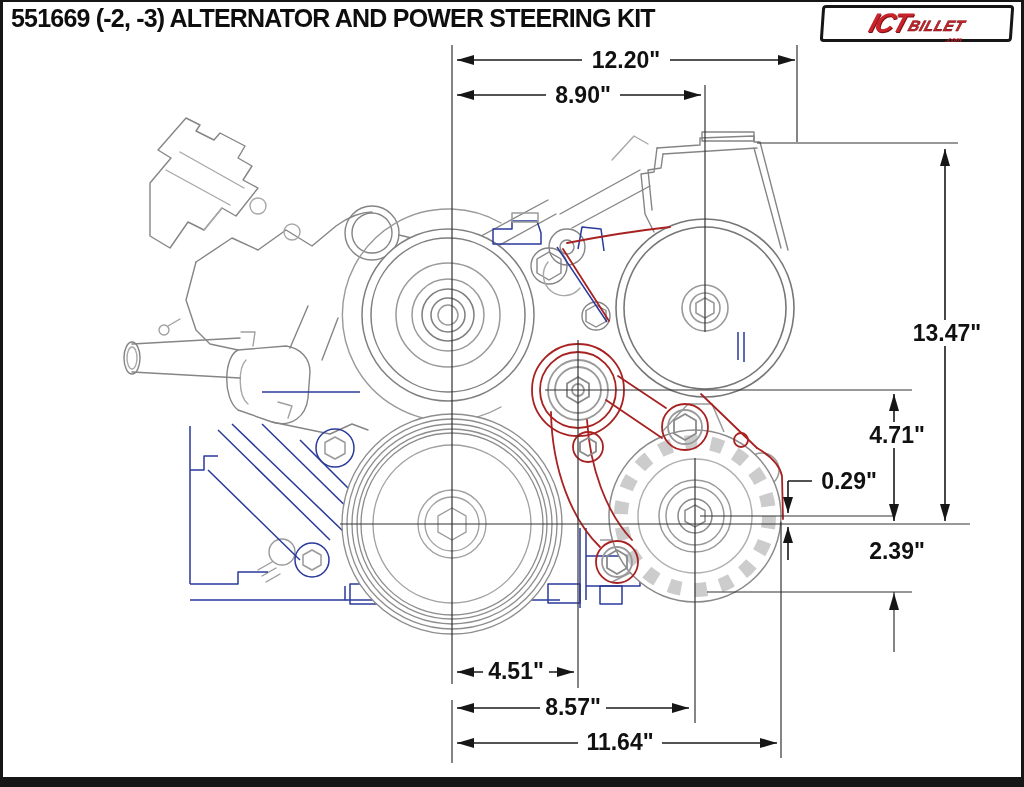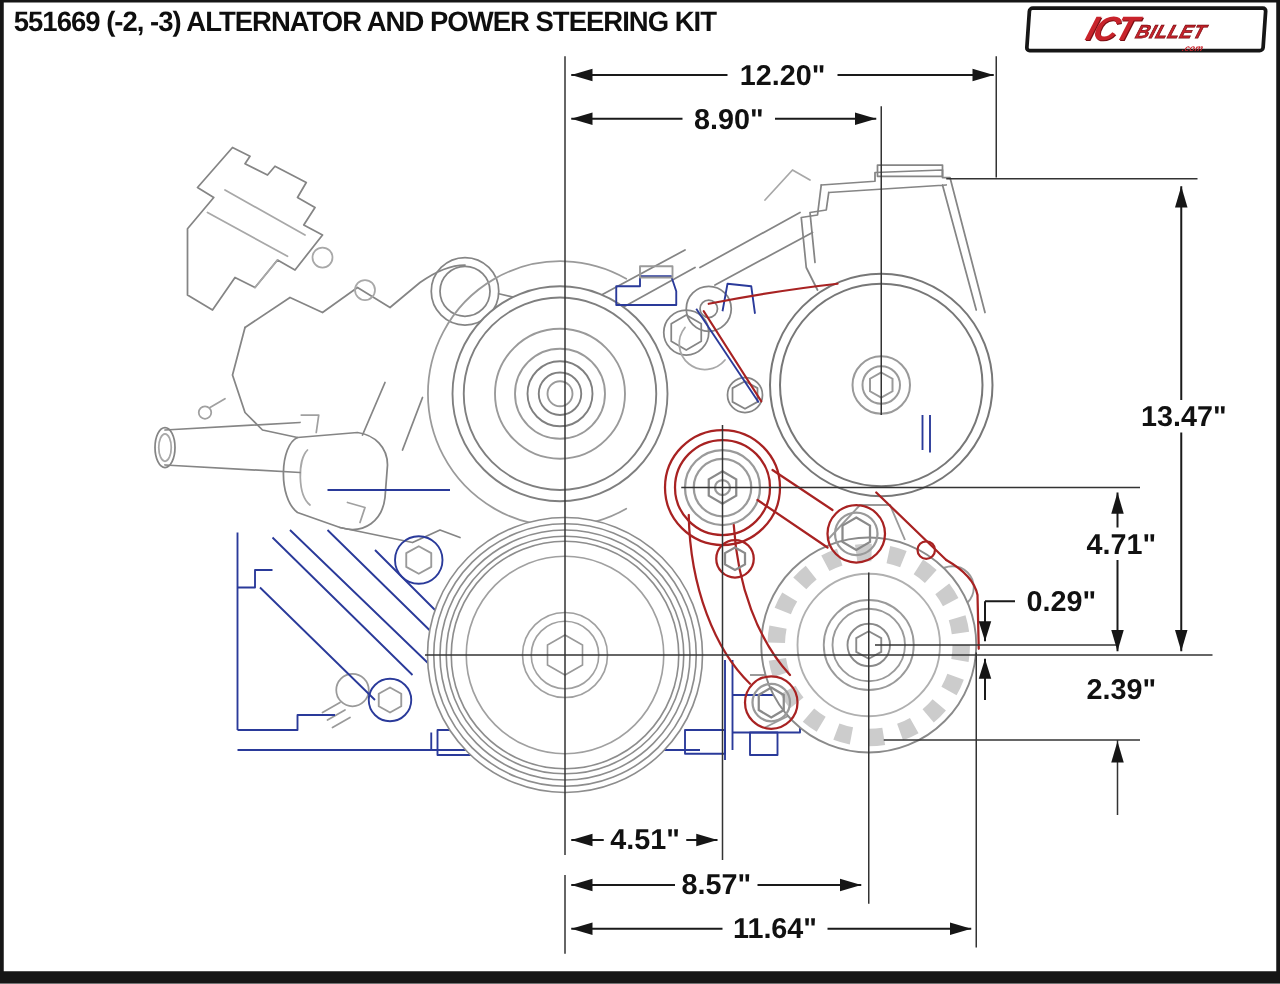--- a/index.html
+++ b/index.html
@@ -6,21 +6,21 @@
   #frame{
     position:relative;width:1024px;height:787px;box-sizing:border-box;
     background:#ffffff;
     border-left:3px solid #161616;border-right:3px solid #161616;
     border-top:2px solid #161616;border-bottom:10px solid #161616;
     overflow:hidden;
     font-family:"Liberation Sans", sans-serif;
   }
   #title{
     position:absolute;left:8px;top:2px;
-    font-size:22px;font-weight:bold;color:#0e0e0e;
+    font-size:25px;font-weight:bold;color:#0e0e0e;
     letter-spacing:-0.8px;white-space:nowrap;
     transform:scaleY(1.02);transform-origin:left top;
   }
   #logo{
     position:absolute;right:8px;top:3px;width:186px;height:31px;
     border:3px solid #161616;border-radius:4px;background:#fff;
     display:flex;align-items:center;justify-content:center;gap:2px;
     font-style:italic;font-weight:900;transform:skewX(-4deg);
   }
   #logo .ict{

